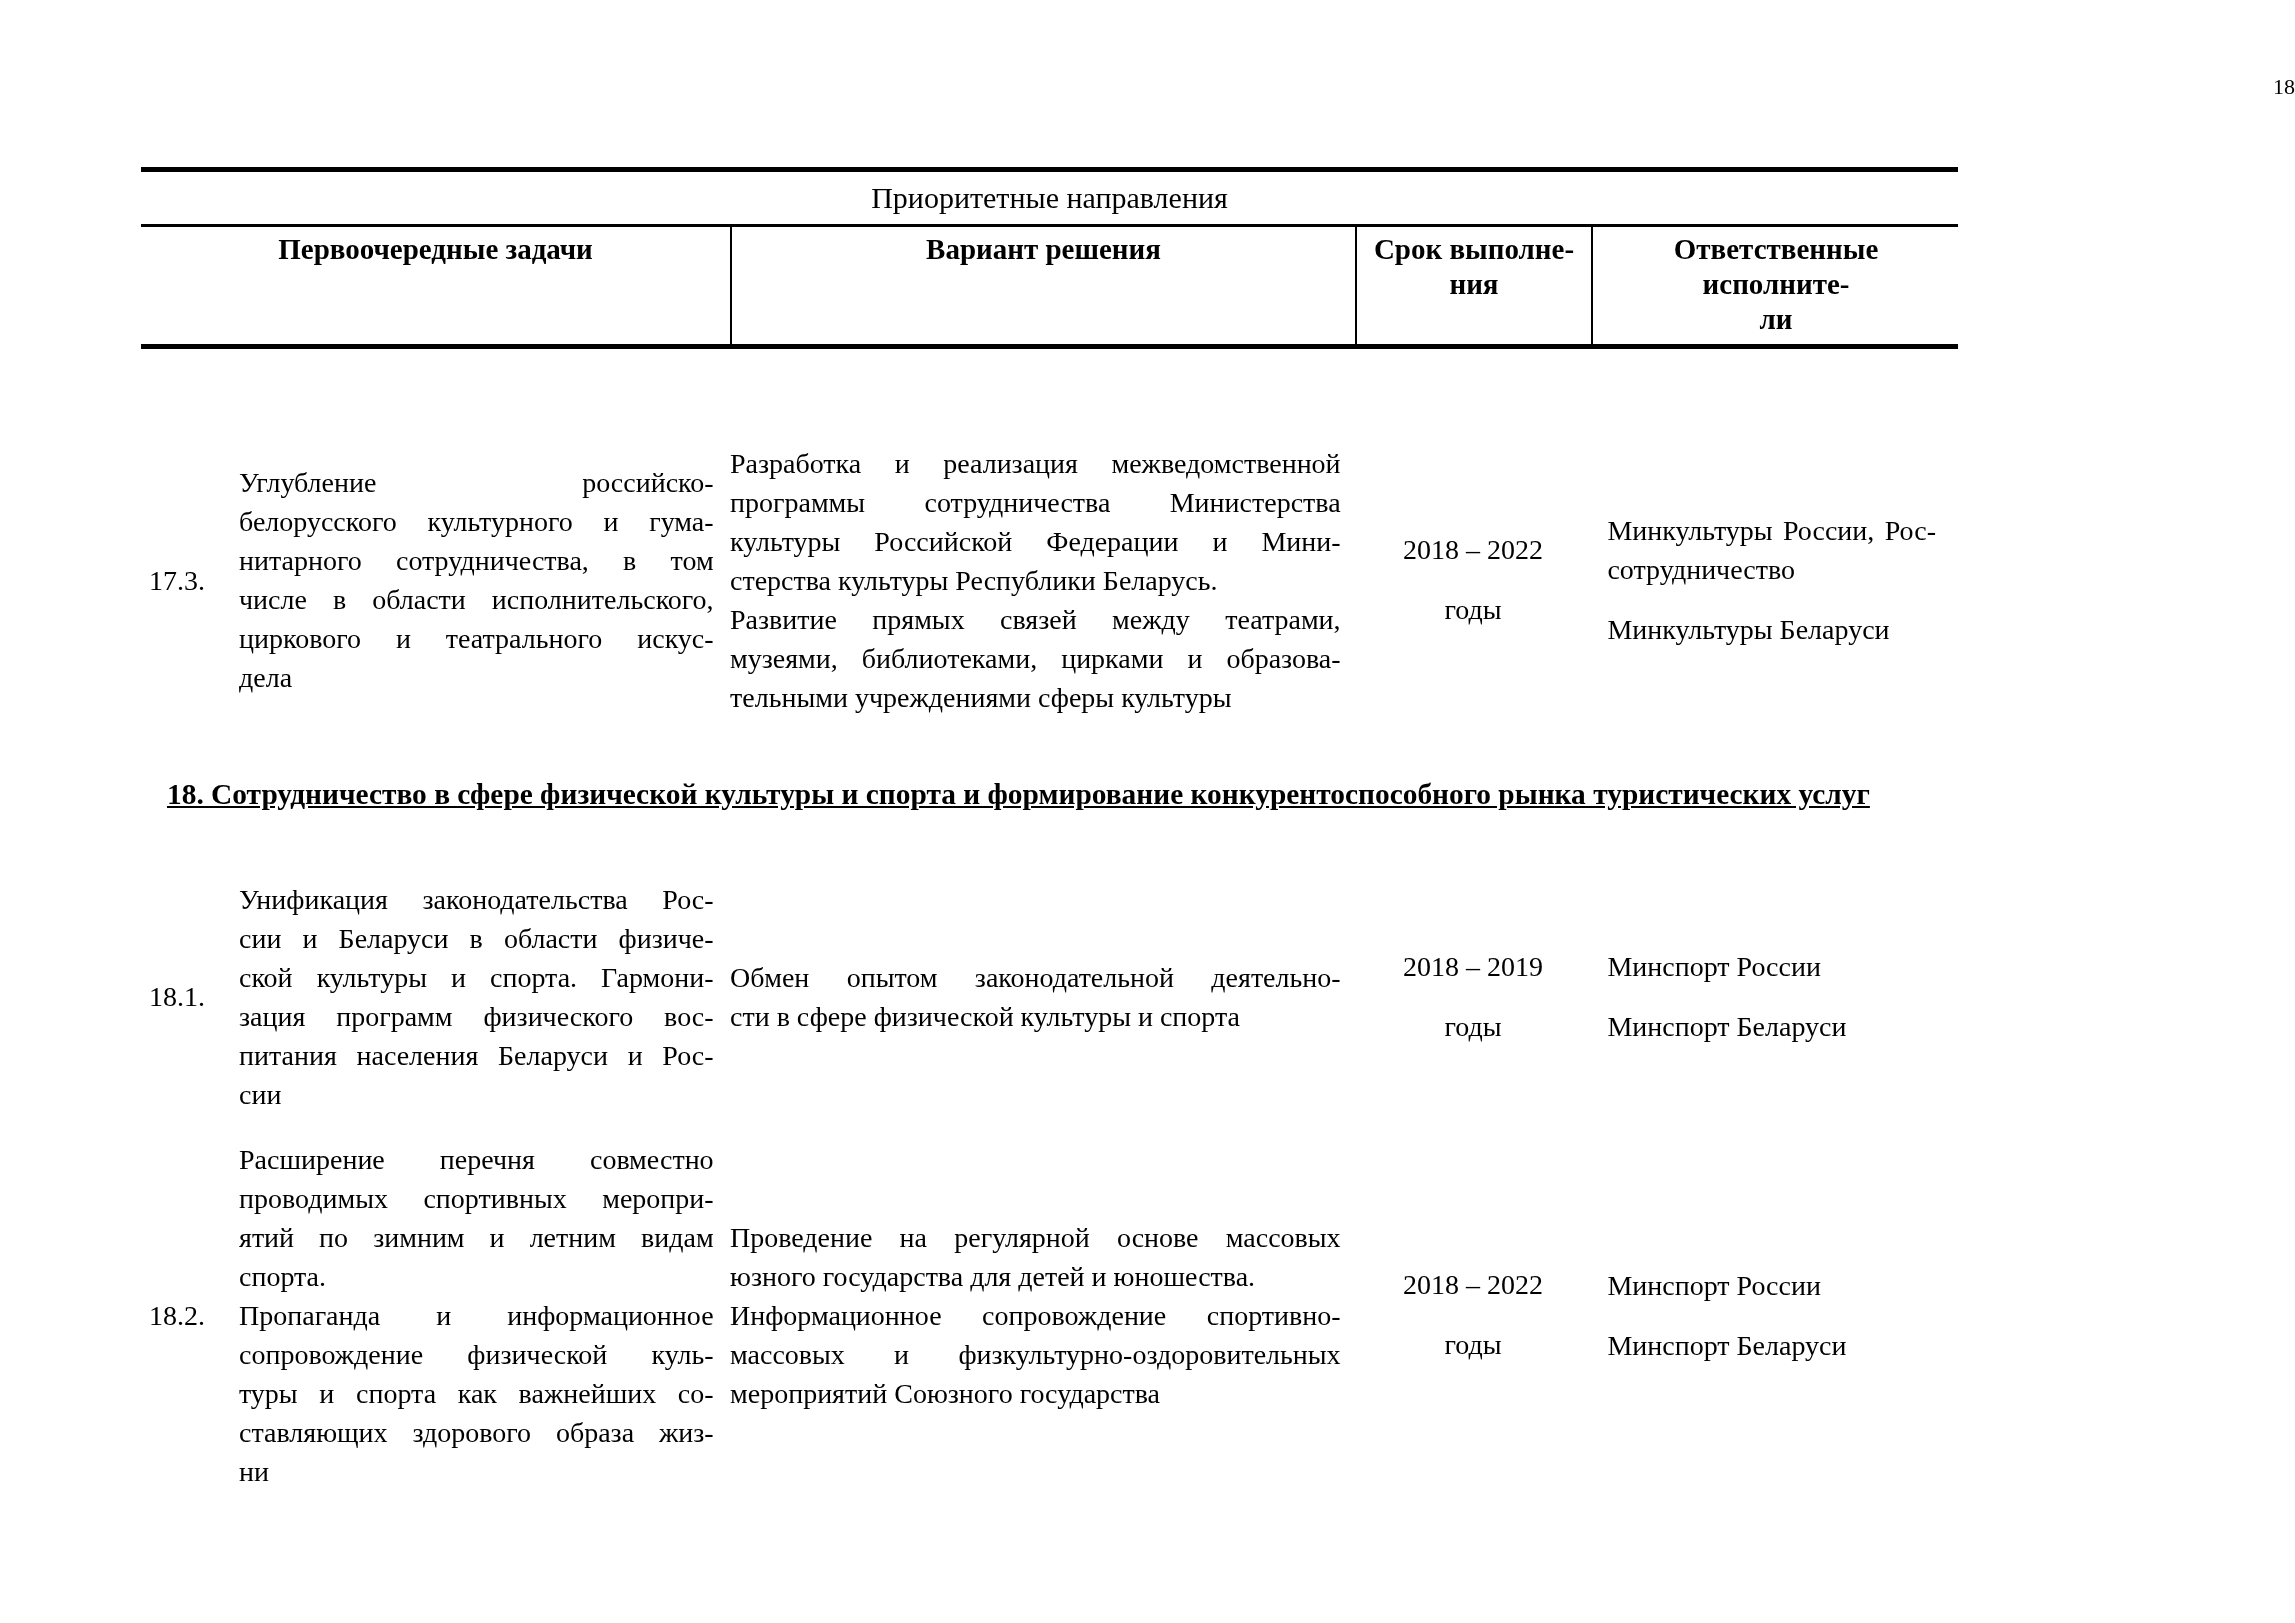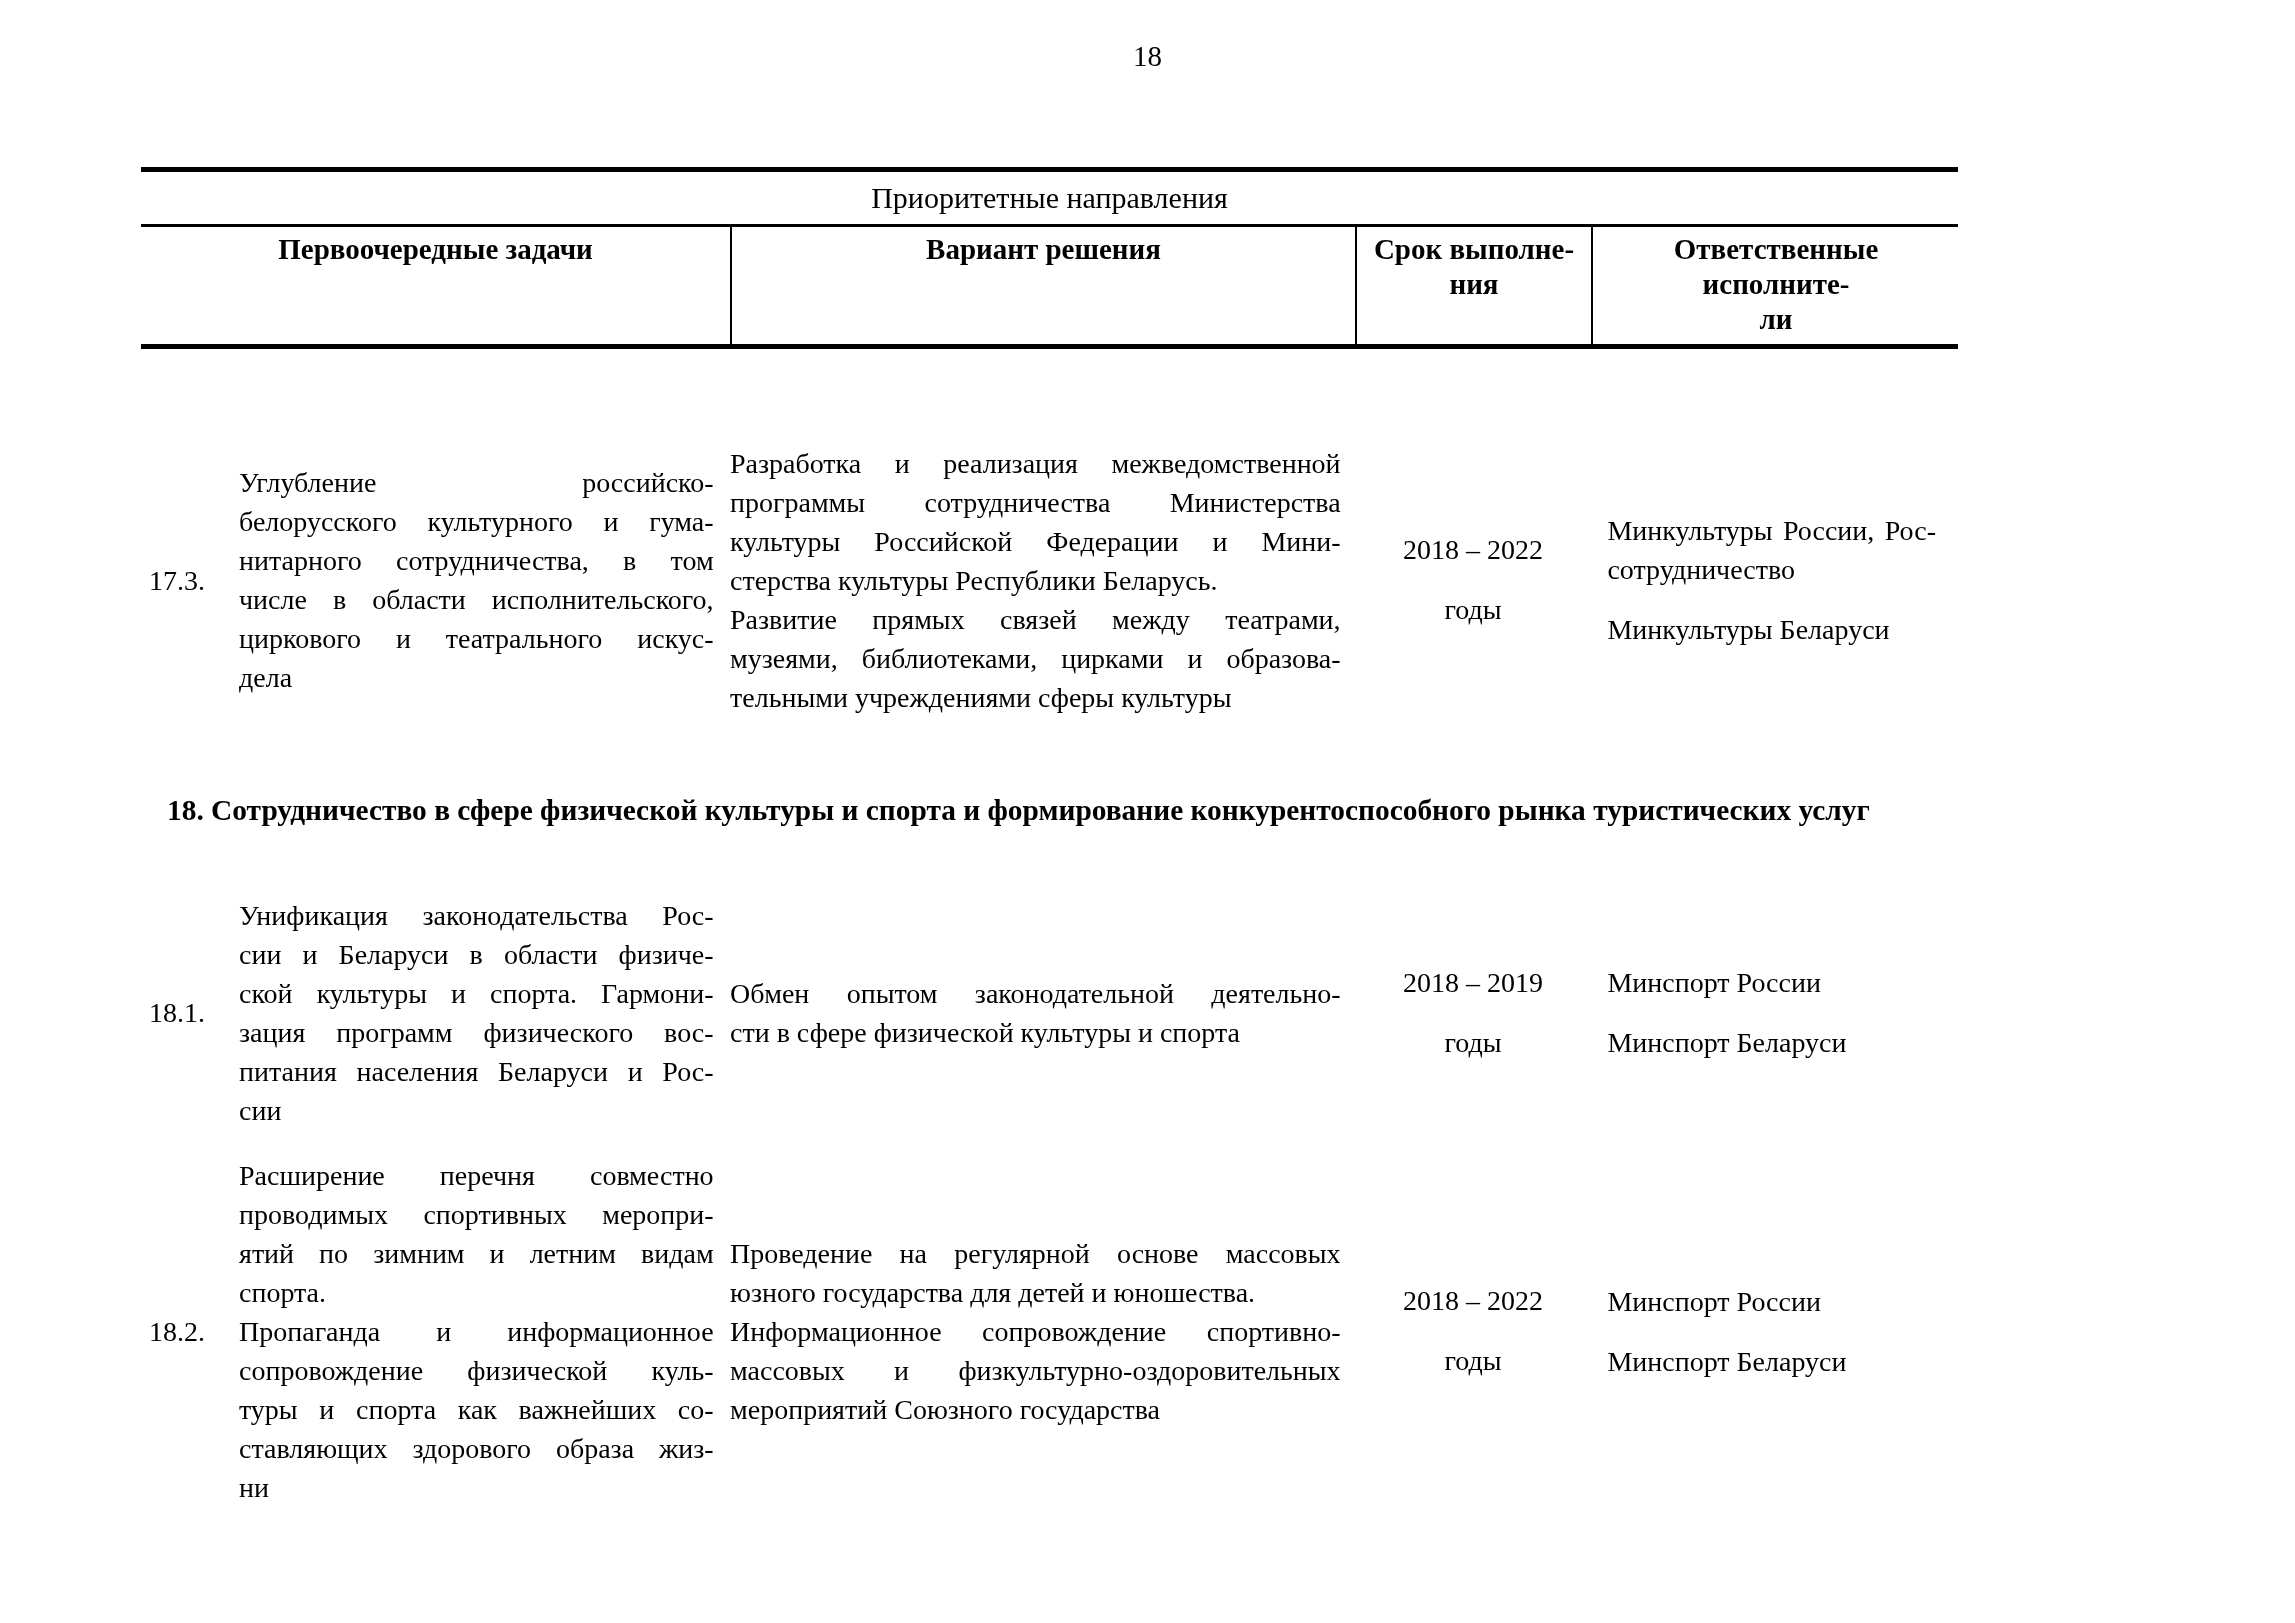--- a/index.html
+++ b/index.html
@@ -1,21 +1,21 @@
 <!DOCTYPE html>
 <html style="font-size:10.5px"><head>
 <meta charset="utf-8">
 <style>
   * { margin:0; padding:0; box-sizing:border-box; }
   html, body { background:#ffffff; }
   .page {
     position:relative; width:2295px; height:1623px; background:#ffffff;
     font-family:"Liberation Serif","DejaVu Serif",serif; color:#000; overflow:hidden;
   }
-  .pagenum { position:absolute; top:40px; left:0; width:100%; text-align:center; font-size:29px; }
+  .pagenum { position:absolute; top:74px; left:0; width:100%; text-align:right; font-size:22px; }
   .doc-table { position:absolute; left:141px; top:167px; width:1817px; }
   .title-row {
     border-top:5.9px solid #000; border-bottom:3.9px solid #000;
     text-align:center; font-weight:normal; font-size:30px; padding:8.5px 0 9.8px;
   }
   .header-row {
     display:grid; grid-template-columns:589px 625px 236px 368px;
     border-bottom:5.9px solid #000;
   }
   .hcell { font-size:29px; line-height:35px; text-align:center; padding:5.2px 6.5px 6.5px;font-weight:bold; }
@@ -28,21 +28,21 @@
   .num { flex:0 0 98px; padding-left:7.9px; }
   .taskswrap { flex:1 1 auto; padding-right:16.4px; }
   .c2cell { padding-right:14.4px; }
   .c3cell { text-align:center; line-height:60px; }
   .c4cell { padding-left:16.4px; padding-right:23px; }
   .c4cell .para + .para { margin-top:21px; }
   .just .tline { text-align:justify; text-align-last:justify; }
   .just .para > .tline:last-child { text-align-last:left; }
   .center .tline { text-align:center; }
   .r173 { margin-top:95px; }
-  .section { margin-top:77px; font-weight:bold; font-size:29.4px; padding-left:26px; white-space:nowrap; }
+  .section { margin-top:61px; font-weight:bold; font-size:29.4px; padding-left:26px; white-space:nowrap;text-decoration:underline; }
   .r181 { margin-top:69px; }
   .r182 { margin-top:26px; }
 </style>
 </head>
 <body>
 
 <div class="page">
 
   <div class="pagenum">18</div>
 

